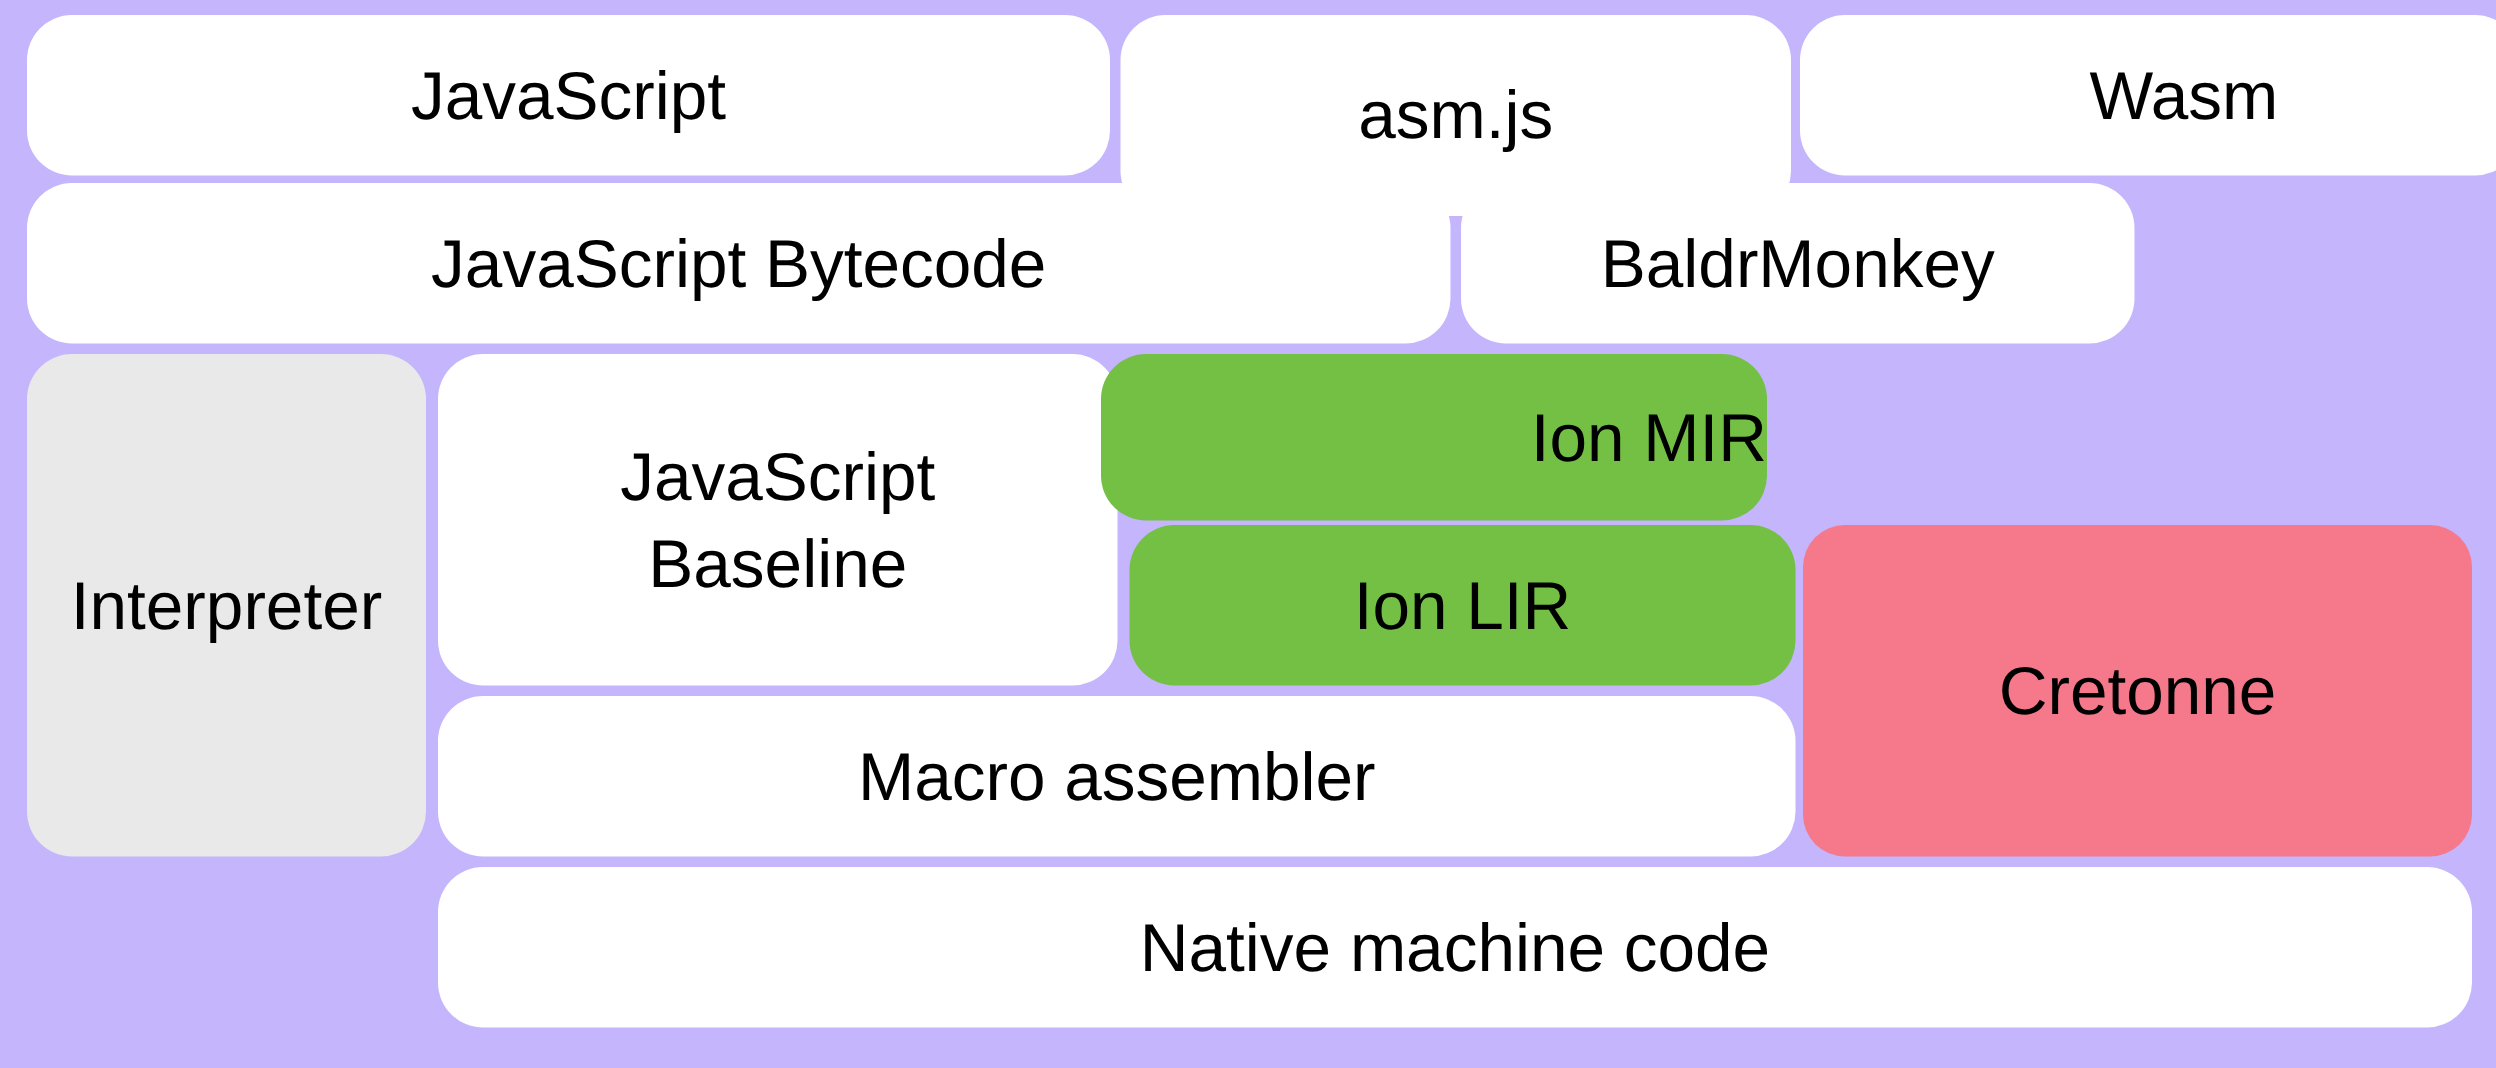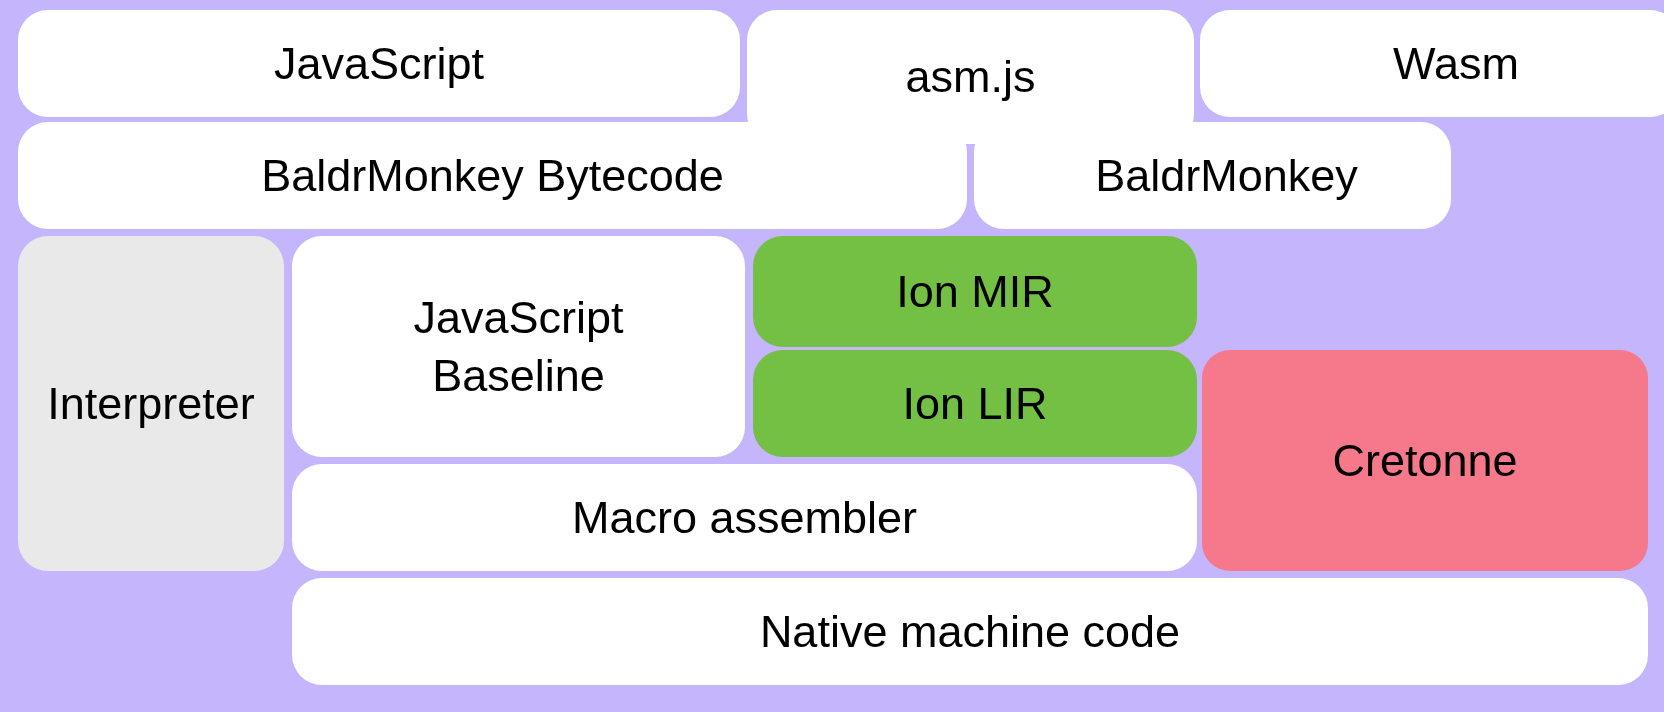--- a/index.html
+++ b/index.html
@@ -31,21 +31,21 @@
   
   .n-javascript          { left: 18px;   top: 10px;  width: 722px;  height: 107px; }
   .n-asmjs               { left: 747px;  top: 10px;  width: 447px;  height: 134px; }
   .n-wasm                { left: 1200px; top: 10px;  width: 448px;  height: 107px; padding-left: 32px; }
   
   .n-js-bytecode         { left: 18px;   top: 122px; width: 949px;  height: 107px; }
   .n-baldrmonkey         { left: 974px;  top: 122px; width: 449px;  height: 107px; }
   
   .n-interpreter         { left: 18px;   top: 236px; width: 266px;  height: 335px; }
   .n-js-baseline         { left: 292px;  top: 236px; width: 453px;  height: 221px; }
-  .n-ion-mir             { left: 753px;  top: 236px; width: 444px;  height: 111px; }
+  .n-ion-mir             { left: 734px;  top: 236px; width: 444px;  height: 111px; justify-content: flex-end; }
   .n-ion-lir             { left: 753px;  top: 350px; width: 444px;  height: 107px; }
   .n-cretonne            { left: 1202px; top: 350px; width: 446px;  height: 221px; }
   
   .n-macro-assembler     { left: 292px;  top: 464px; width: 905px;  height: 107px; }
   .n-native-machine-code { left: 292px;  top: 578px; width: 1356px; height: 107px; }
 </style>
 </head>
 <body>
 
 <div class="canvas" style="background-color: #c4b5fd;">
@@ -56,24 +56,24 @@
 
   <div class="node n-asmjs" style="background-color: rgb(255, 255, 255);">
     <span>asm.js</span>
   </div>
 
   <div class="node n-wasm" style="background-color: rgb(255, 255, 255);">
     <span>Wasm</span>
   </div>
 
   <div class="node n-js-bytecode" style="background-color: rgb(255, 255, 255);">
-    <span>BaldrMonkey Bytecode</span>
+    <span>JavaScript Bytecode</span>
   </div>
 
-  <div class="node n-baldrmonkey" style="background-color: rgb(255, 255, 255); padding-left: 28px;">
+  <div class="node n-baldrmonkey" style="background-color: rgb(255, 255, 255);">
     <span>BaldrMonkey</span>
   </div>
 
   <div class="node n-interpreter" style="background-color: rgb(233, 233, 233);">
     <span>Interpreter</span>
   </div>
 
   <div class="node n-js-baseline" style="background-color: rgb(255, 255, 255);">
     <span>JavaScript
 Baseline</span>

